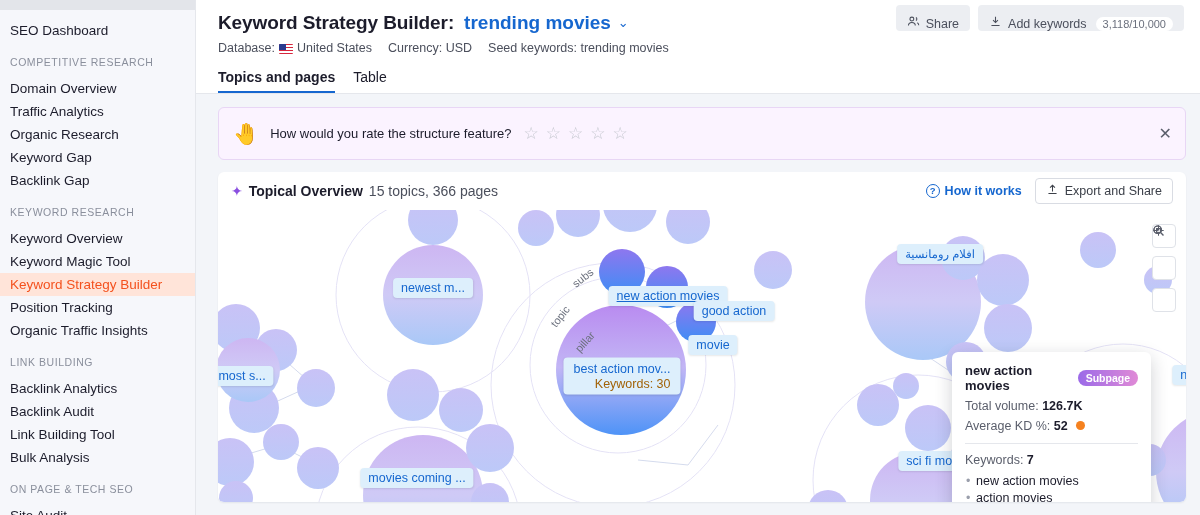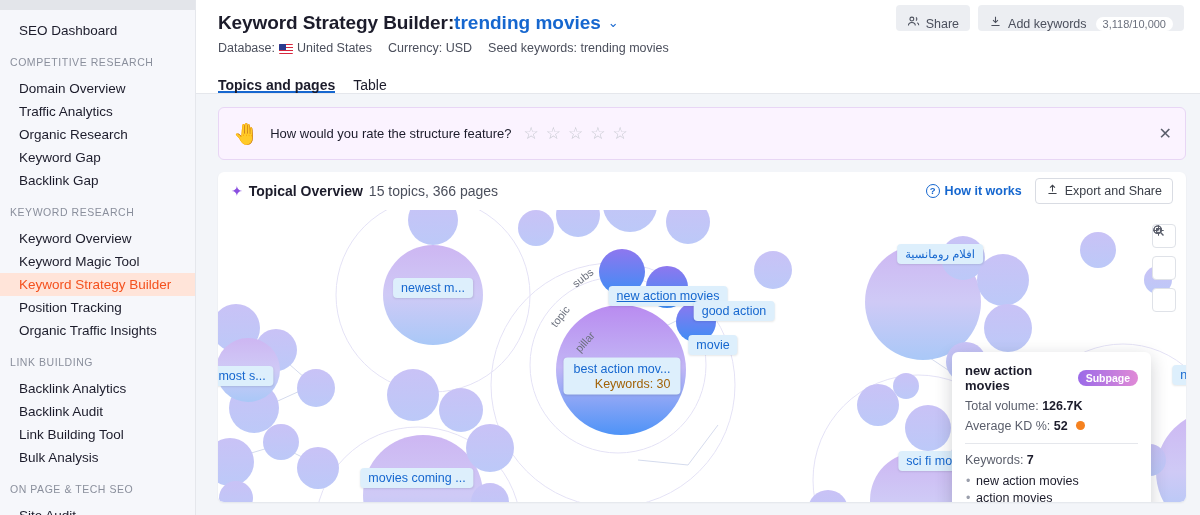--- a/index.html
+++ b/index.html
@@ -11,40 +11,40 @@
   .app { display: flex; width: 1200px; height: 515px; position: relative; }
 
   
   .sidebar {
     width: 196px; height: 515px; flex: 0 0 196px;
     background: #f6f7fb; border-right: 1px solid #e5e7ec;
     overflow: hidden; position: relative;
   }
   .sidebar-topstrip { height: 10px; background: #e3e5ea; width: 196px; }
   .nav-item {
-    height: 23px; line-height: 23px; padding: 0 19px;
+    height: 23px; line-height: 23px; padding: 0 10px;
     font-size: 13.5px; color: #1c1c2b; white-space: nowrap; cursor: pointer;
   }
   .nav-item.active {
     background: #ffe4d9; color: #f4511e; font-weight: 400;
   }
   .nav-group {
     font-size: 10.5px; letter-spacing: .55px; color: #8a8f9c;
     padding: 0 10px; height: 17px; line-height: 17px; text-transform: uppercase;
   }
   .sp-9 { height: 9px; } .sp-12 { height: 12px; } .sp-6 { height: 6px; }
 
   
   .main { flex: 1; height: 515px; background: #f3f5f9; position: relative; overflow: hidden; }
 
   .topbar { background: #fff; padding: 12px 16px 0 22px; position: relative; height: 94px; }
   .title-row { display: flex; align-items: baseline; }
   .page-title { font-size: 19px; font-weight: 700; color: #1c1c2b; letter-spacing: -.1px; }
   .page-title-kw {
-    font-size: 19px; font-weight: 700; color: #1667cf; margin-left: 0; cursor: pointer;
+    font-size: 19px; font-weight: 700; color: #1667cf; margin-left: 10px; cursor: pointer;
   }
   .caret-dn {
     display: inline-block; margin-left: 7px; color: #1667cf; font-size: 13px;
     position: relative; top: -2px; cursor: pointer;
   }
   .meta-row { margin-top: 7px; display: flex; gap: 16px; font-size: 12.5px; color: #4b4f5c; }
   .meta-item { display: flex; align-items: center; gap: 4px; white-space: nowrap; }
   .flag {
     display: inline-block; width: 14px; height: 10px; border-radius: 1px;
     background:
@@ -63,21 +63,21 @@
     background: #eceef2; border: none; border-radius: 4px;
     font-size: 12.5px; color: #4b4f5c; cursor: pointer; font-family: inherit; white-space: nowrap;
   }
   .kw-badge {
     background: #fff; border-radius: 10px; padding: 1px 7px;
     font-size: 11px; color: #6b707d; margin-left: 3px;
   }
 
   .tabs { display: flex; gap: 18px; position: absolute; left: 22px; bottom: 0; }
   .tab {
-    font-size: 14px; color: #1c1c2b; padding-bottom: 1px; cursor: pointer; white-space: nowrap;
+    font-size: 14px; color: #1c1c2b; padding-bottom: 9px; cursor: pointer; white-space: nowrap;
   }
   .tab.active { font-weight: 700; box-shadow: inset 0 -3px 0 #1667cf; }
   .topbar-underline {
     position: absolute; left: 0; right: 0; bottom: 0; height: 1px; background: #e5e7ec;
   }
 
   
   .banner {
     margin: 13px 14px 0 22px; height: 53px; background: #fbf3ff;
     border: 1px solid #e8d6f5; border-radius: 6px;

